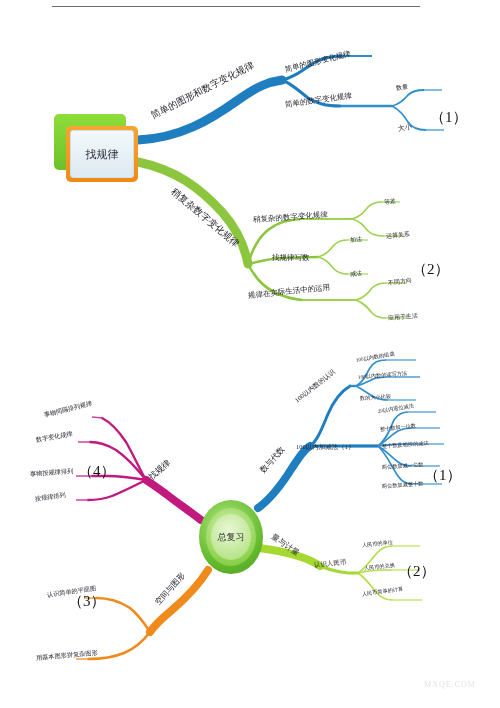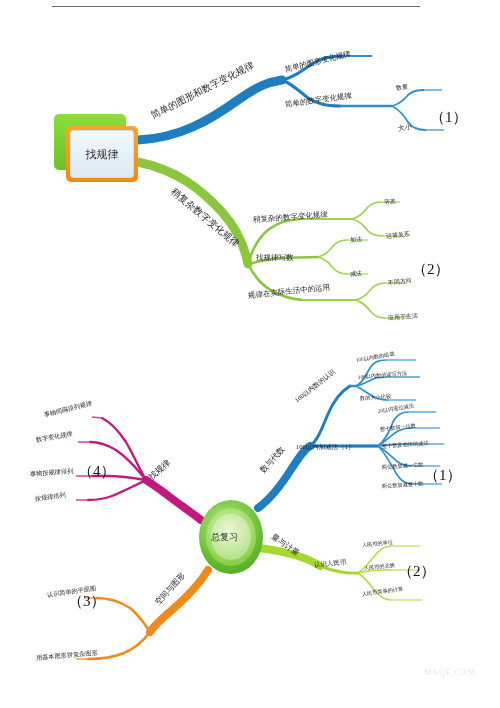--- a/index.html
+++ b/index.html
@@ -23,25 +23,25 @@
   #node1{position:absolute;left:54px;top:114px;width:86px;height:66px;}
   #node1 .green{position:absolute;left:0;top:0;width:72px;height:56px;background:linear-gradient(180deg,#8ede3a,#6cc22a);border-radius:5px;}
   #node1 .orange{position:absolute;left:12px;top:12px;width:72px;height:56px;background:linear-gradient(180deg,#f7a531,#ef8b15);border-radius:5px;}
   #node1 .inner{position:absolute;left:16px;top:16px;width:62px;height:46px;background:linear-gradient(180deg,#f2f8fb,#dceaf2);border:1px solid #cfe0ea;border-radius:3px;
     display:flex;align-items:center;justify-content:center;font-size:11px;color:#2a2a33;}
   
   #node2{position:absolute;left:199px;top:500px;width:64px;height:74px;}
   #node2 .e1{position:absolute;inset:0;border-radius:50%;background:radial-gradient(circle at 42% 34%,#b4e884,#63bb2c 62%,#4e9c22);}
   #node2 .e2{position:absolute;left:7px;top:8px;right:7px;bottom:8px;border-radius:50%;background:radial-gradient(circle at 45% 35%,#d7f3b5,#8ed24e 70%,#7cc53e);}
   #node2 .e3{position:absolute;left:12px;top:14px;right:12px;bottom:14px;border-radius:50%;background:radial-gradient(circle at 45% 35%,#e8f8d4,#a9dd74);
-    display:flex;align-items:center;justify-content:flex-start;}
+    display:flex;align-items:center;justify-content:center;}
   #node2 .t{font-size:9px;color:#2d2d33;}
   #watermark{position:absolute;left:404px;top:664px;width:92px;text-align:center;color:#e2e2e2;}
   #watermark .wm1{font-size:17px;letter-spacing:2px;line-height:1;}
-  #watermark .wm2{font-size:8px;letter-spacing:1px;margin-top:4px;}
+  #watermark .wm2{font-size:8px;letter-spacing:1px;margin-top:16px;}
 </style>
 </head>
 <body>
 
 <div id="page">
 
   <div id="hrule"></div>
 
   <svg class="layer" viewBox="0 0 500 708">
 
@@ -92,21 +92,21 @@
   <div class="lbl" style="left:285px;top:66px;font-size:7.5px;transform:rotate(-14deg);">简单的图形变化规律</div>
   <div class="lbl" style="left:285px;top:101px;font-size:7.5px;transform:rotate(-8deg);">简单的数字变化规律</div>
   <div class="lbl" style="left:396px;top:85px;font-size:6px;transform:rotate(-6deg);">数量</div>
   <div class="lbl" style="left:398px;top:126px;font-size:7px;transform:rotate(-10deg);">大小</div>
 
   <div class="lbl" style="left:172px;top:186px;font-size:9.5px;transform:rotate(40deg);">稍复杂数字变化规律</div>
   <div class="lbl" style="left:253px;top:216px;font-size:7.5px;transform:rotate(-4deg);">稍复杂的数字变化规律</div>
   <div class="lbl" style="left:384px;top:199px;font-size:6px;transform:rotate(-4deg);">等差</div>
   <div class="lbl" style="left:386px;top:233px;font-size:6px;transform:rotate(-5deg);">运算关系</div>
 
-  <div class="lbl" style="left:256px;top:254px;font-size:7.5px;">找规律写数</div>
+  <div class="lbl" style="left:272px;top:254px;font-size:7.5px;">找规律写数</div>
   <div class="lbl" style="left:350px;top:237px;font-size:6px;transform:rotate(-5deg);">加法</div>
   <div class="lbl" style="left:350px;top:271px;font-size:6px;transform:rotate(-4deg);">减法</div>
 
   <div class="lbl" style="left:248px;top:292px;font-size:7.5px;transform:rotate(-6deg);">规律在实际生活中的运用</div>
   <div class="lbl" style="left:388px;top:280px;font-size:6px;transform:rotate(-7deg);">不同方向</div>
   <div class="lbl" style="left:388px;top:315px;font-size:6px;transform:rotate(-5deg);">应用于生活</div>
 
   <div class="idx" style="left:430px;top:108px;">（1）</div>
   <div class="idx" style="left:412px;top:260px;">（2）</div>
 

